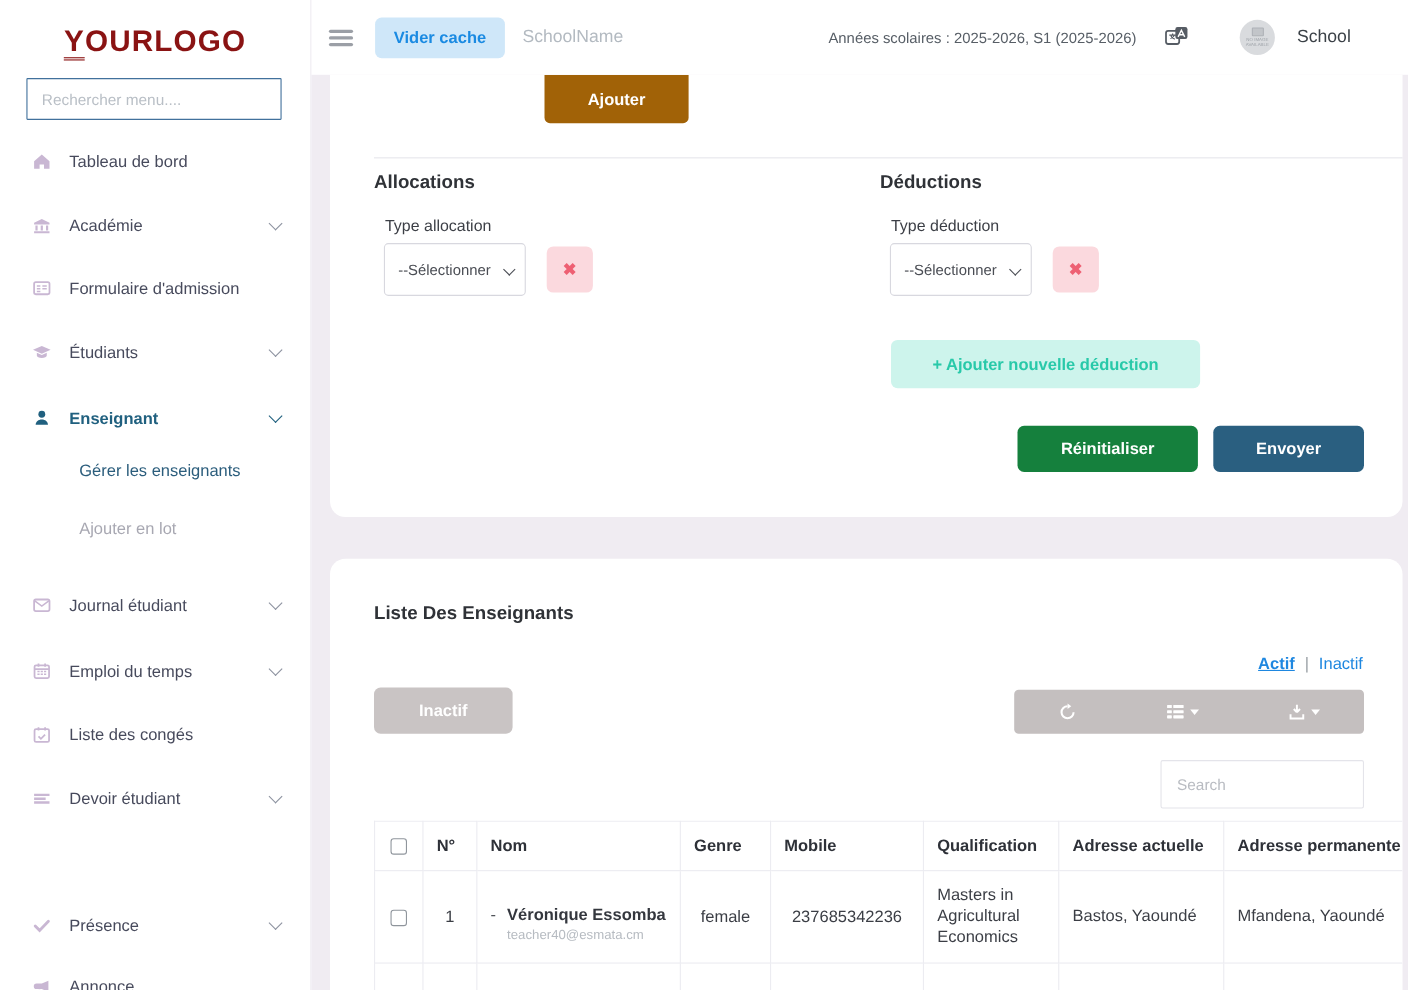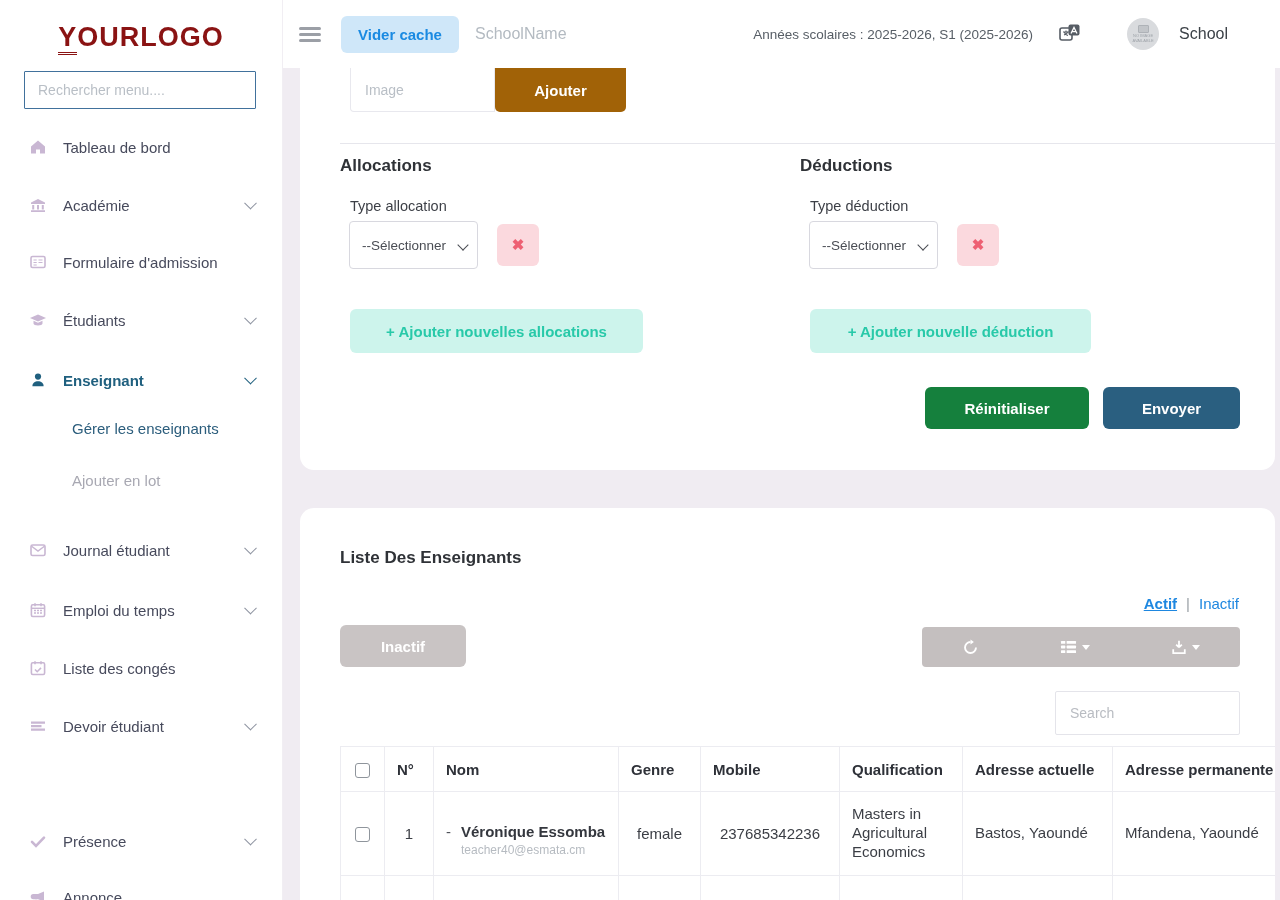--- a/index.html
+++ b/index.html
@@ -226,32 +226,30 @@
       <span class="ph-img"></span>
       <span class="ph-txt">NO IMAGE AVAILABLE</span>
     </span>
     <span class="profile-name">School</span>
   </div>
 </header>
 
 <main class="main">
 
   <section class="card card1">
-    <input class="img-input" placeholder="Image" style="">
     <button class="btn add-btn">Ajouter</button>
     <div class="divider"></div>
 
     <div class="sec-title" style="left:40px">Allocations</div>
     <div class="sec-label" style="left:50px">Type allocation</div>
     <div class="sel" style="left:49px">
       <span>--Sélectionner</span>
       <span class="sel-chev"></span>
     </div>
     <button class="rm-btn" style="left:197px"><span>✖</span></button>
-    <button class="btn teal-btn" style="left:50px; width:293px"><span>+</span> <span>Ajouter nouvelles allocations</span></button>
 
     <div class="sec-title" style="left:500px">Déductions</div>
     <div class="sec-label" style="left:510px">Type déduction</div>
     <div class="sel" style="left:509px">
       <span>--Sélectionner</span>
       <span class="sel-chev"></span>
     </div>
     <button class="rm-btn" style="left:657px"><span>✖</span></button>
     <button class="btn teal-btn" style="left:510px; width:281px"><span>+</span> <span>Ajouter nouvelle déduction</span></button>
 

